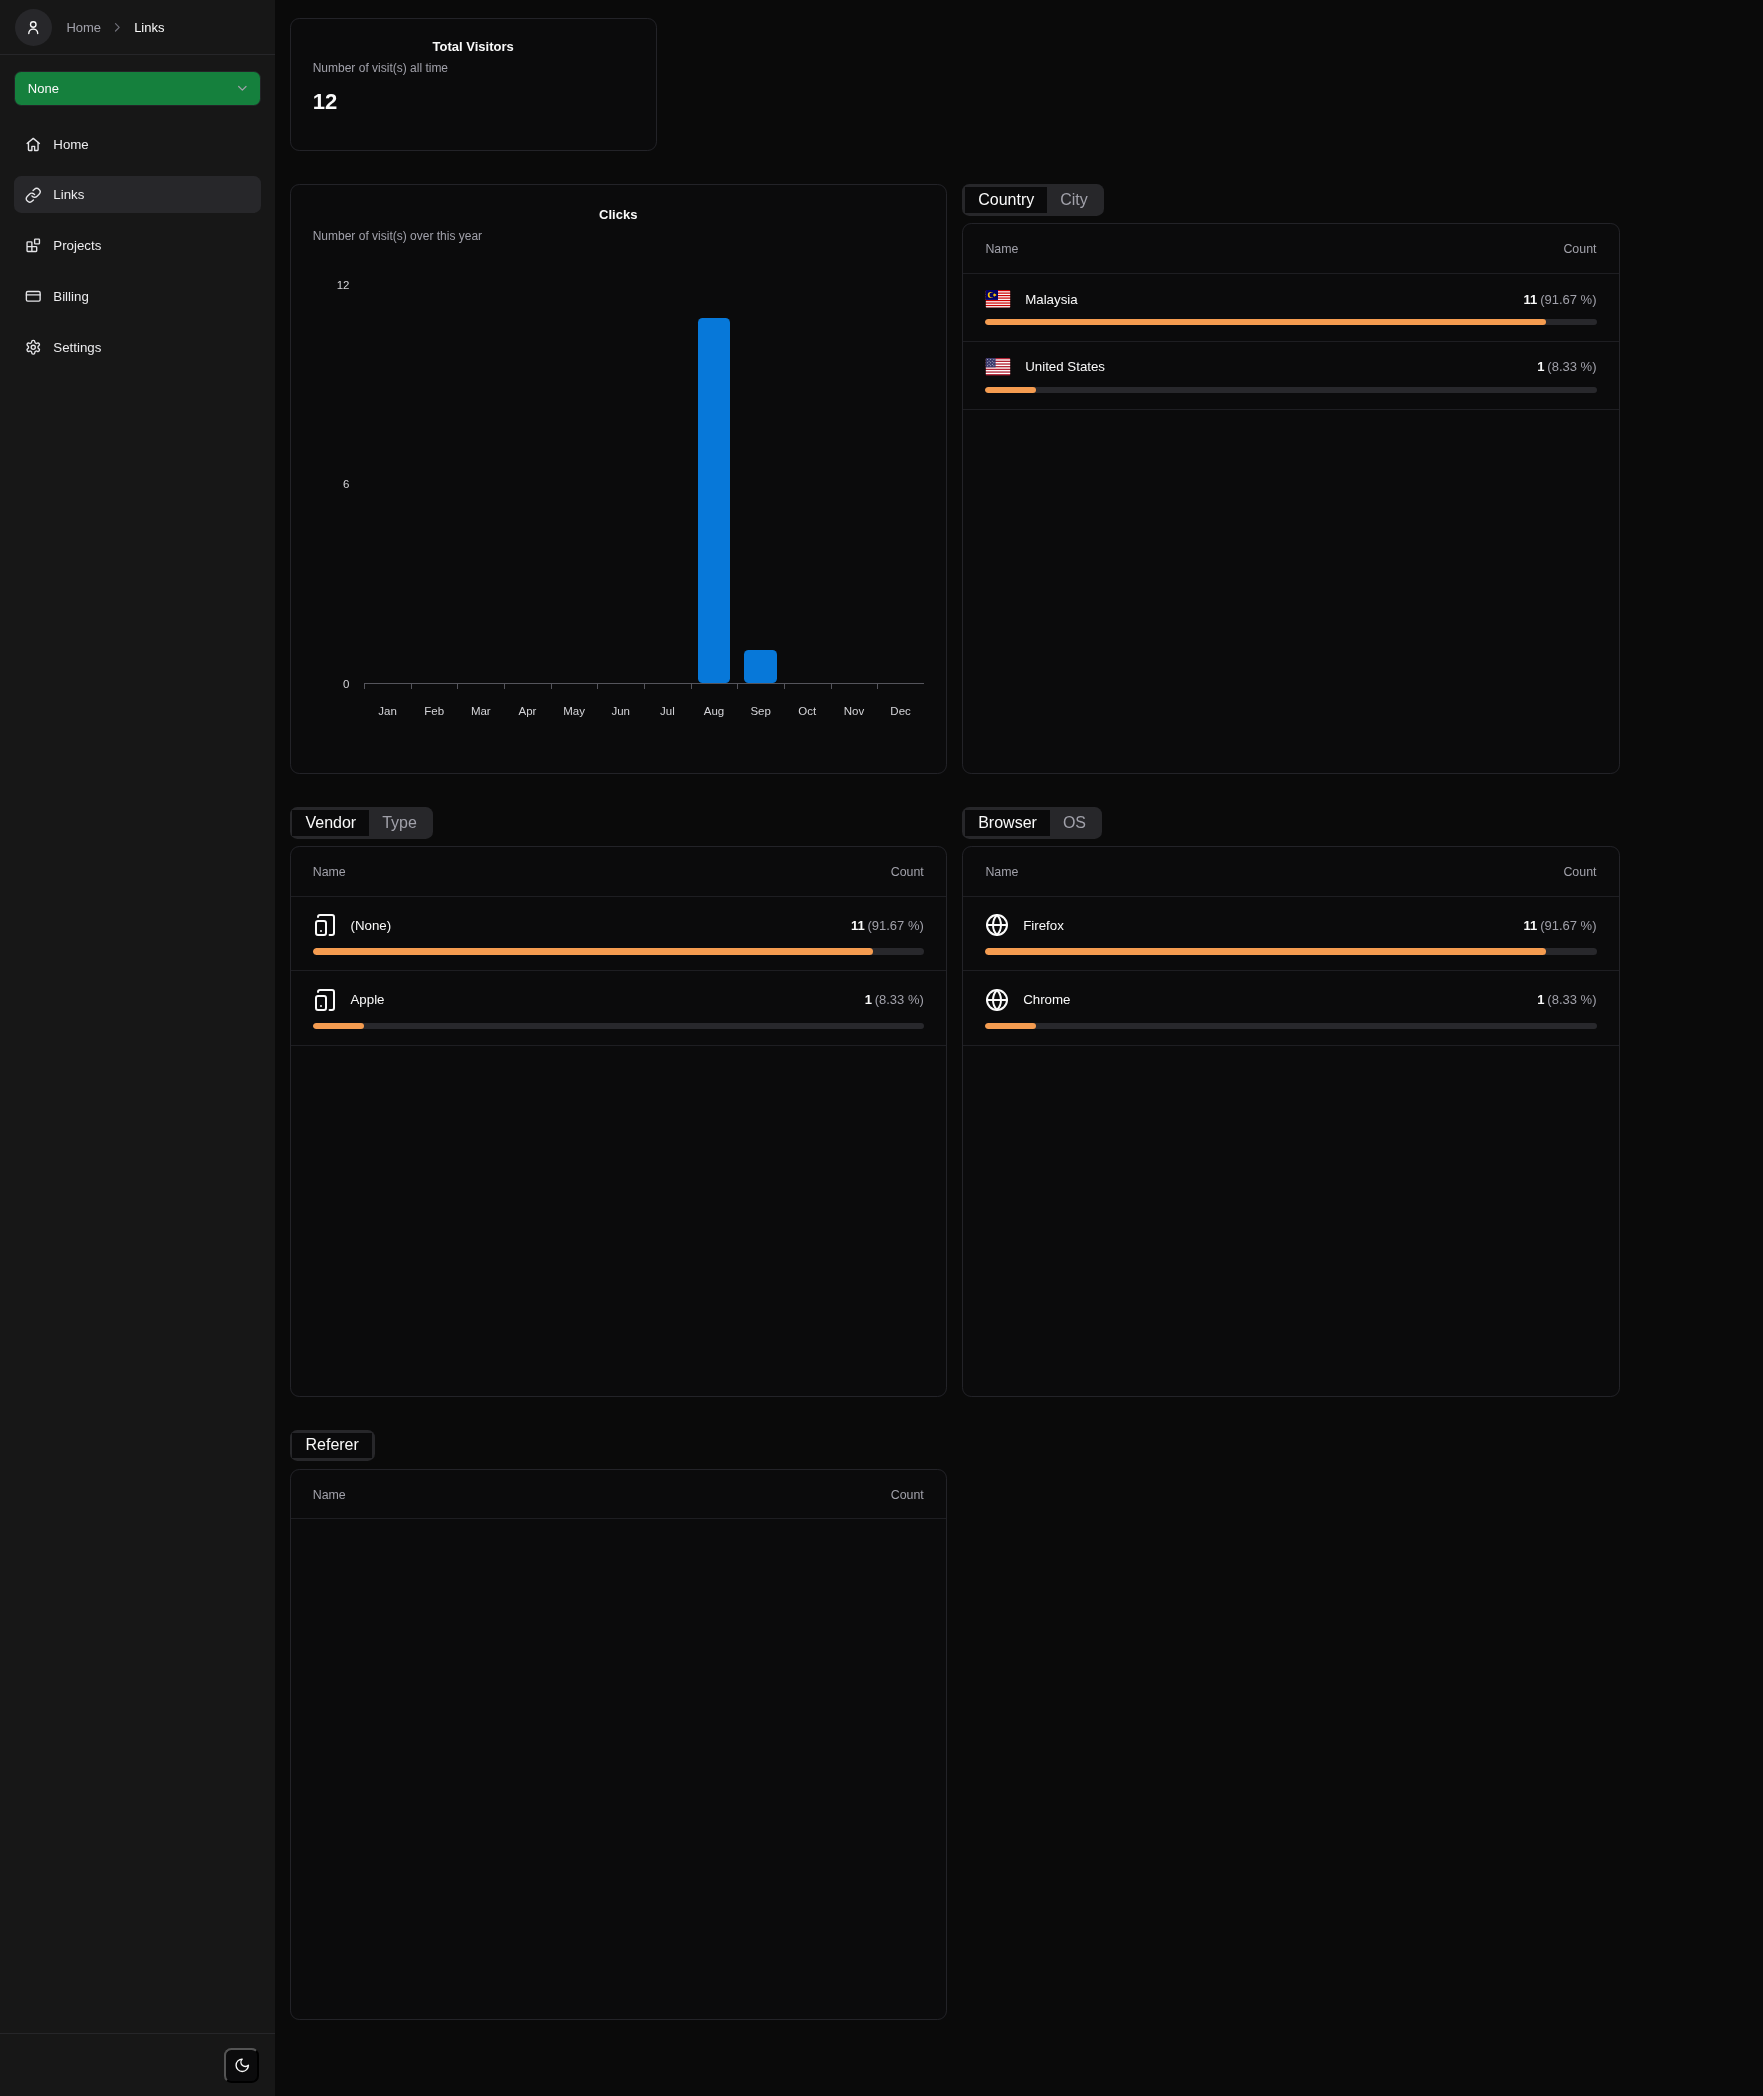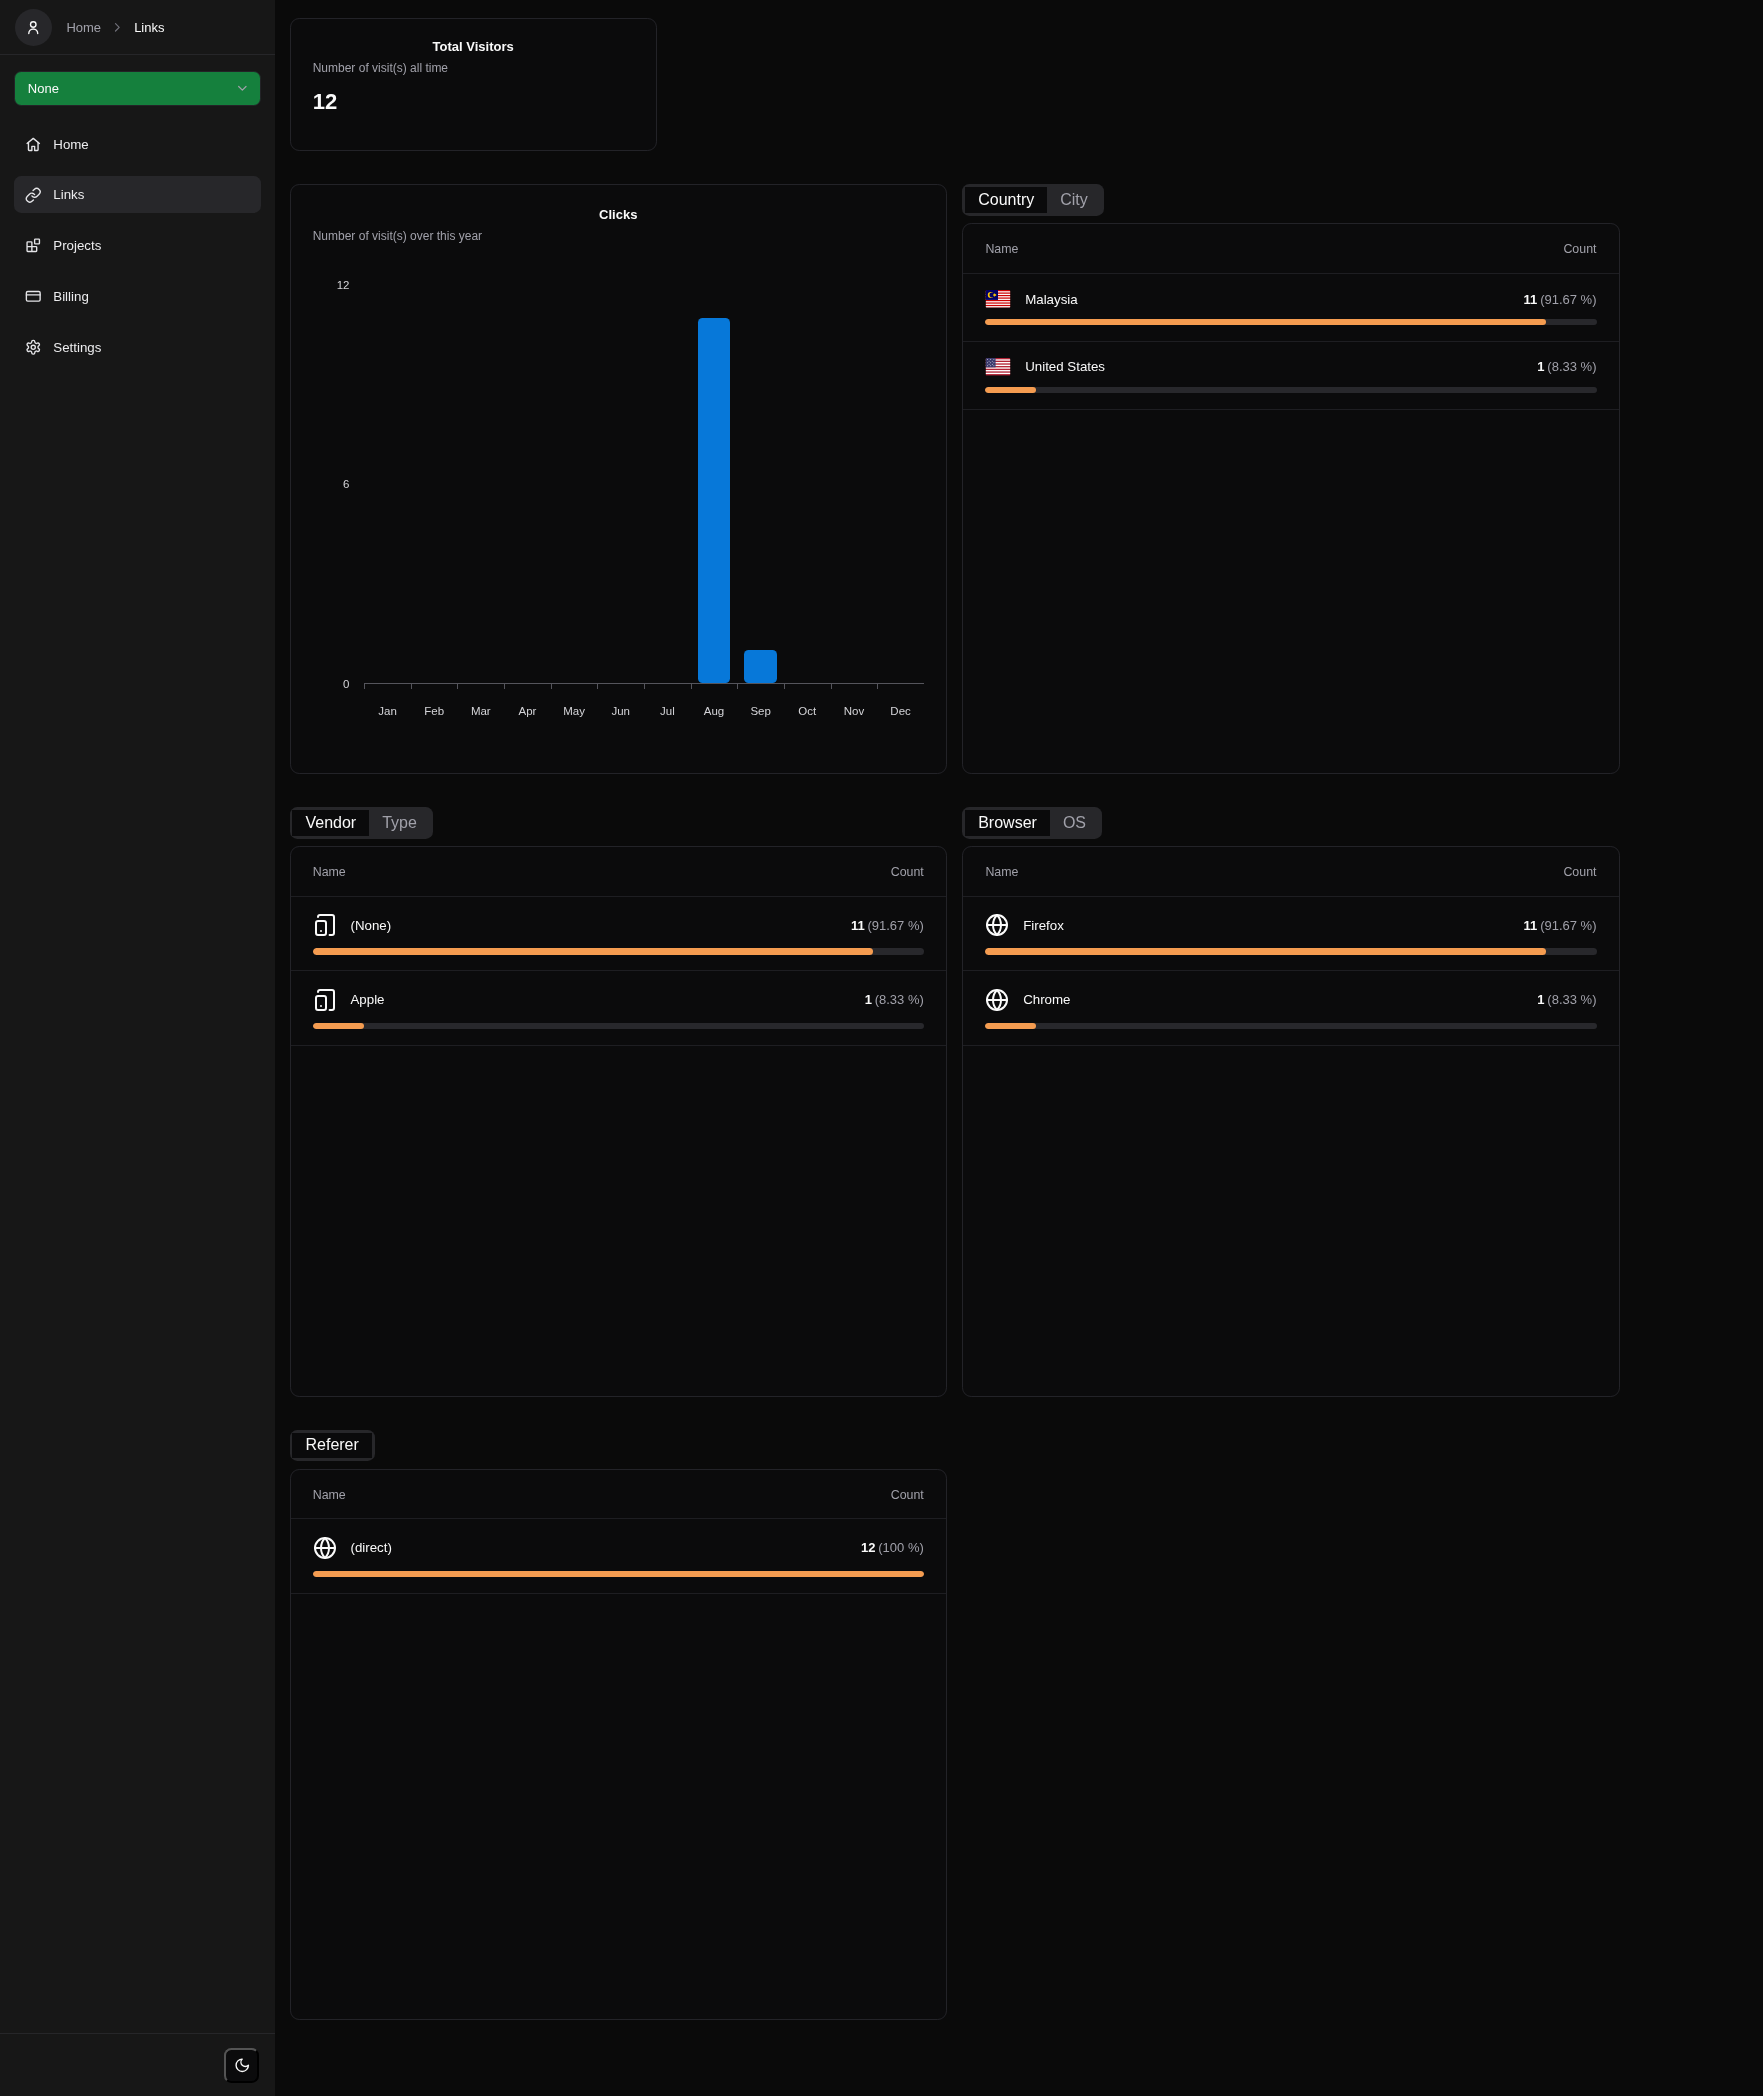--- a/index.html
+++ b/index.html
@@ -422,36 +422,20 @@
 
         <div class="panel">
           <div class="tab-group">
             <button class="tab active">Referer</button>
           </div>
           <section class="card table-card">
             <div class="t-header">
               <span>Name</span>
               <span>Count</span>
             </div>
-            <div class="t-row">
-              <div class="t-row-top">
-                <span class="t-icon">
-                  <svg class="ic ic-lg" viewBox="0 0 24 24">
-                      <circle cx="12" cy="12" r="10"></circle>
-                      <path d="M12 2a14.5 14.5 0 0 0 0 20 14.5 14.5 0 0 0 0-20"></path>
-                      <path d="M2 12h20"></path>
-                    </svg>
-                </span>
-                <span class="t-name">(direct)</span>
-                <span class="t-count"><span>12</span><span class="t-pct">(100 %)</span></span>
-              </div>
-              <div class="t-track">
-                  <div class="t-fill" style="width: 100%;"></div>
-                </div>
-            </div>
           </section>
         </div>
 
         <div></div>
       </div>
     </div>
   </main>
 </div>
 
 

